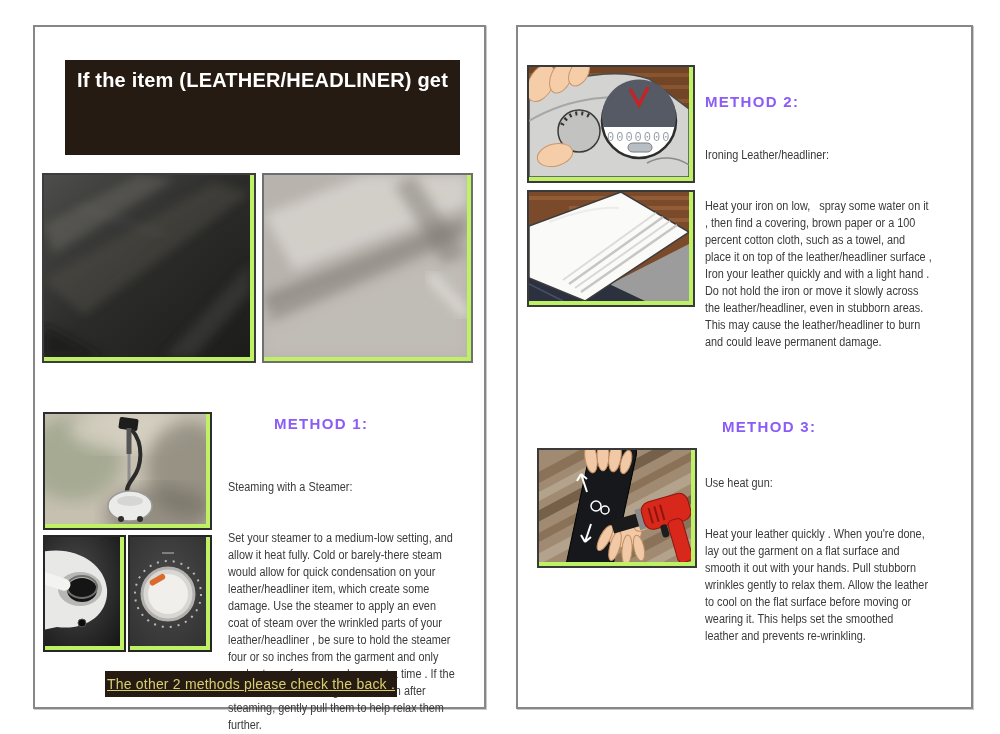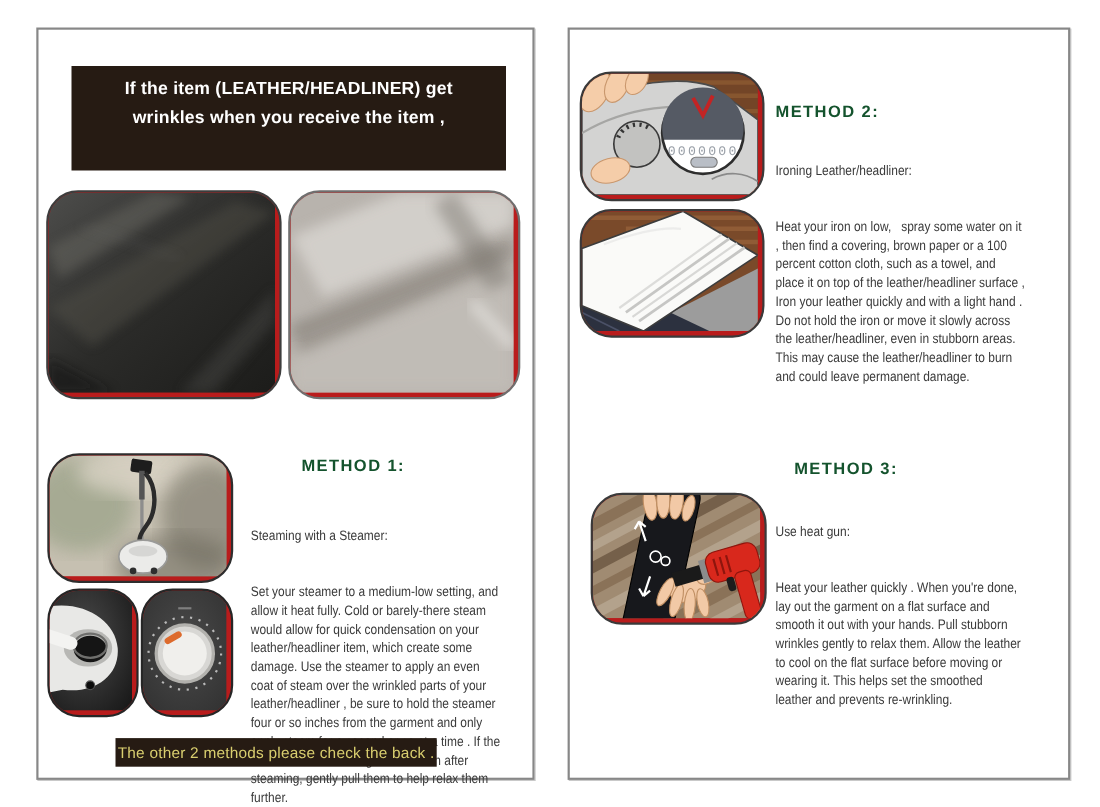--- a/index.html
+++ b/index.html
@@ -5,62 +5,61 @@
   html,body{margin:0;padding:0;background:#ffffff;}
   .page{position:relative;width:1000px;height:734px;background:#fff;
         font-family:"Liberation Sans",sans-serif;overflow:hidden;}
   .panel{position:absolute;top:25px;height:680px;border:2px solid #878787;
          background:#fff;box-shadow:1px 1px 0 #c9c9c9;}
   .panel-left{left:33px;width:449px;}
   .panel-right{left:516px;width:453px;}
 
   
   .banner{position:absolute;left:30px;top:33px;width:395px;height:95px;
-          background:#261b13;color:#ffffff;font-weight:bold;font-size:16px;
+          background:#261b13;color:#ffffff;font-weight:bold;font-size:20px;
           text-align:center;line-height:27px;padding-top:7px;box-sizing:border-box;
           letter-spacing:.2px;}
   .yl{color:#ebe24a;}
 
   
-  .pic{position:absolute;overflow:hidden;background:#b91c1c;border-radius:29px;}
+  .pic{position:absolute;overflow:hidden;background:#bef264;}
   .pic svg{display:block;}
   #leather-dark {left:7px;  top:146px;width:210px;height:186px;border:2px solid #3d3d3d;}
   #leather-light{left:227px;top:146px;width:207px;height:186px;border:2px solid #6f6f6f;}
   #steamer      {left:8px;  top:385px;width:165px;height:114px;border:2px solid #2e2e2e;}
   #nozzle       {left:8px;  top:508px;width:79px; height:113px;border:2px solid #262626;}
   #dial         {left:93px; top:508px;width:80px; height:113px;border:2px solid #262626;}
   #iron         {left:9px;  top:38px; width:164px;height:114px;border:2px solid #3a3a3a;}
   #towel        {left:9px;  top:163px;width:164px;height:113px;border:2px solid #3a3a3a;}
   #heatgun      {left:19px; top:421px;width:156px;height:116px;border:2px solid #3a3a3a;}
 
   .method-heading{position:absolute;font-weight:bold;font-size:15px;
-                  letter-spacing:1.3px;color:#14532d;white-space:pre;}
+                  letter-spacing:1.3px;color:#8b5cf6;white-space:pre;}
   .method-body{position:absolute;font-size:12.5px;line-height:17px;color:#3a3a3a;
                white-space:pre;transform:scaleX(.87);transform-origin:0 0;width:310px;}
   #m1-heading{left:203px;top:388px;margin-left:36px;}
   #m1-body   {left:193px;top:418px;}
   #m2-heading{left:187px;top:66px;}
   #m2-body   {left:187px;top:86px;}
   #m3-heading{left:204px;top:391px;}
   #m3-body   {left:187px;top:414px;}
 
   .footer-note{position:absolute;left:70px;top:644px;width:292px;height:26px;
                background:#261b13;color:#d9ce6f;font-size:14px;text-align:center;
-               line-height:26px;letter-spacing:.2px;}
+               line-height:26px;letter-spacing:.2px;text-decoration:underline;}
 </style>
 </head>
 <body>
 
 <div class="page">
 
   <section class="panel panel-left">
 
     <div class="banner">
       <div><span>If the item (LEATHER/HEADLINER) get</span></div>
-      <div><span>wrinkles when you receive the item ,</span></div>
     </div>
 
     <div class="pic" id="leather-dark">
       <svg width="206" height="182" viewBox="0 0 206 182">
         <defs>
           <linearGradient id="ldg" x1="0" y1="0" x2="1" y2="1">
             <stop offset="0" stop-color="#4d4d4b"></stop>
               <stop offset=".5" stop-color="#2b2b29"></stop>
               <stop offset="1" stop-color="#1c1c1a"></stop>
           </linearGradient>

